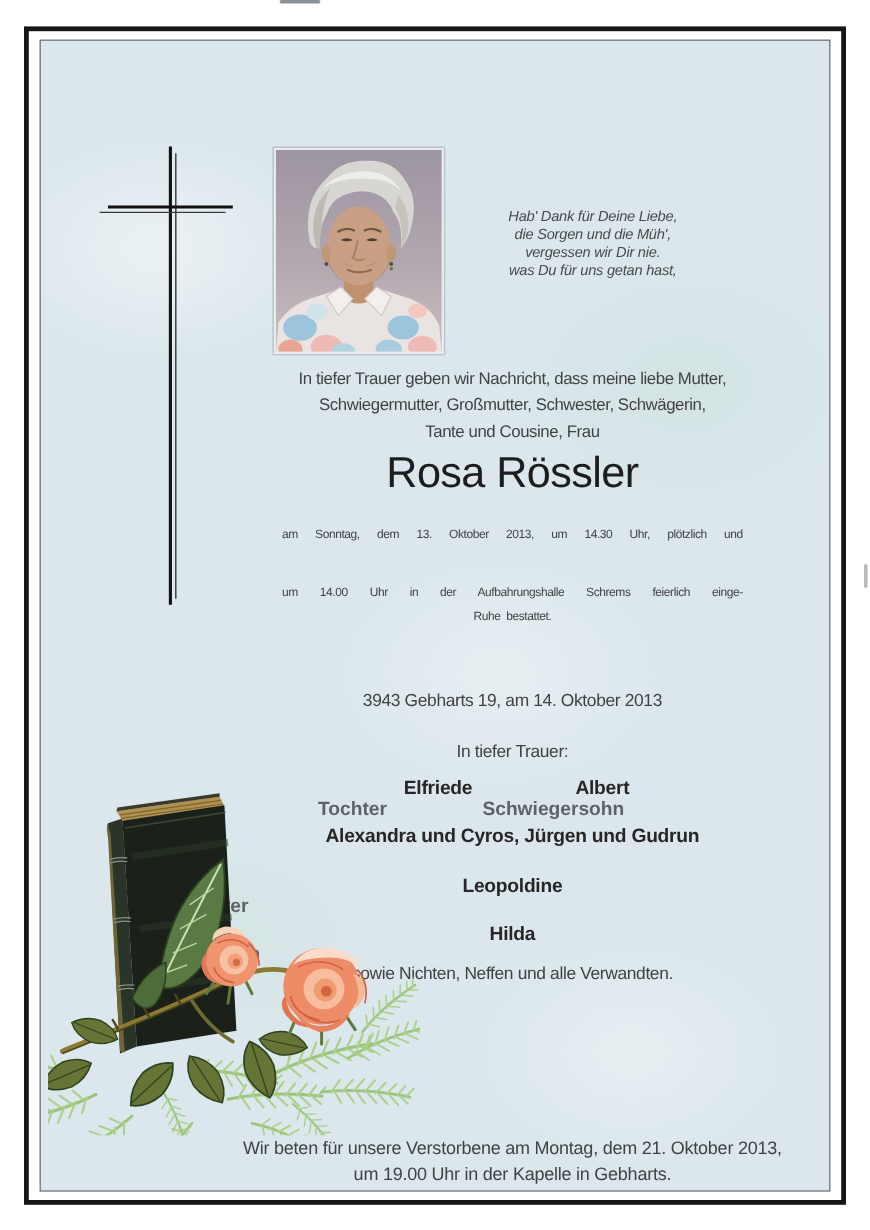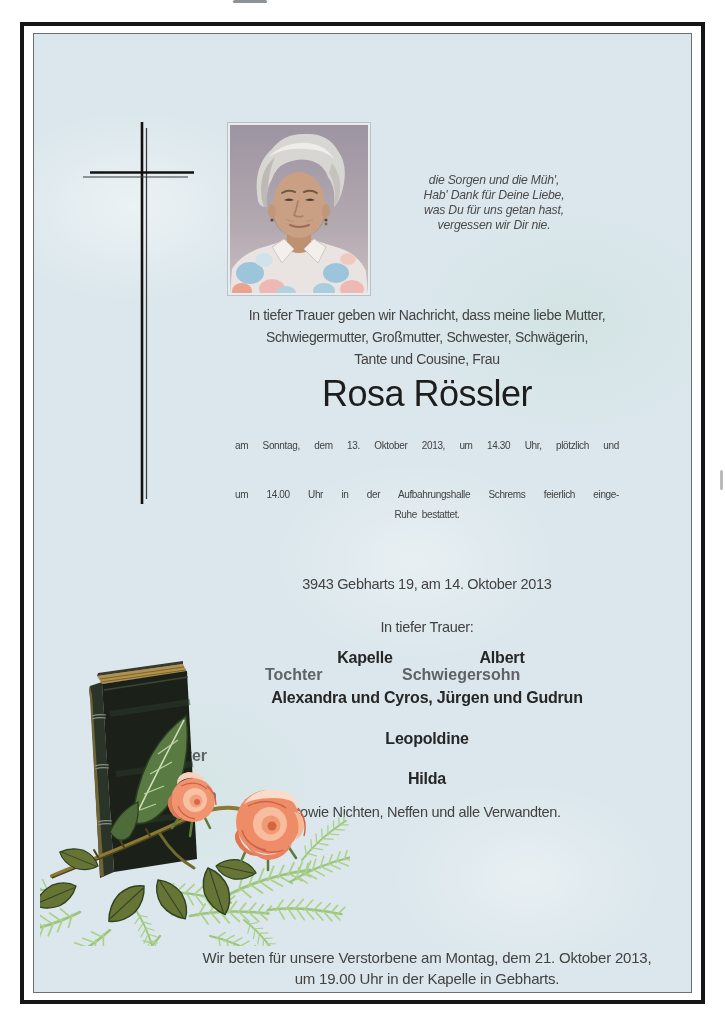--- a/index.html
+++ b/index.html
@@ -133,24 +133,24 @@
         <path d="M56,77 Q61,74 66,77 Q61,79 56,77 Z" fill="#4e3d30"></path>
         <path d="M77,77 Q82,74 87,77 Q82,79 77,77 Z" fill="#4e3d30"></path>
         <path d="M70,78 Q68,88 66,92 Q70,95 75,93" stroke="#a97f60" stroke-width="1.6" fill="none" stroke-linecap="round"></path>
         <path d="M62,102 Q71,106 81,102" stroke="#9a6a56" stroke-width="2" fill="none" stroke-linecap="round"></path>
         <path d="M58,96 Q62,99 66,98 M77,98 Q81,99 85,96" stroke="#b9906f" stroke-width="1" fill="none"></path>
       </g>
       <rect x="1" y="1" width="140" height="170" fill="none" stroke="#e8ecee" stroke-width="2"></rect>
     </svg>
 
     <div class="verse">
+      <div>Hab' Dank für Deine Liebe,</div>
       <div>die Sorgen und die Müh',</div>
-      <div>Hab' Dank für Deine Liebe,</div>
+      <div>vergessen wir Dir nie.</div>
       <div>was Du für uns getan hast,</div>
-      <div>vergessen wir Dir nie.</div>
     </div>
 
     <div class="col">
 
       <div class="announce">
         <div>In tiefer Trauer geben wir Nachricht, dass meine liebe Mutter,</div>
         <div>Schwiegermutter, Großmutter, Schwester, Schwägerin,</div>
         <div>Tante und Cousine, Frau</div>
       </div>
 
@@ -164,21 +164,21 @@
         <div class="jline">um 14.00 Uhr in der Aufbahrungshalle Schrems feierlich einge-</div>
         <div class="cline">Ruhe  bestattet.</div>
       </div>
 
       <div class="placedate">3943 Gebharts 19, am 14. Oktober 2013</div>
 
       <div class="intro">In tiefer Trauer:</div>
 
       <div class="row1">
         <div class="m-left">
-          <div class="mournname">Kapelle</div>
+          <div class="mournname">Elfriede</div>
           <div class="mournrel">Tochter</div>
         </div>
         <div class="m-right">
           <div class="mournname">Albert</div>
           <div class="mournrel">Schwiegersohn</div>
         </div>
       </div>
 
       <div class="g-enkel">
         <div class="mournname">Alexandra und Cyros, Jürgen und Gudrun</div>

